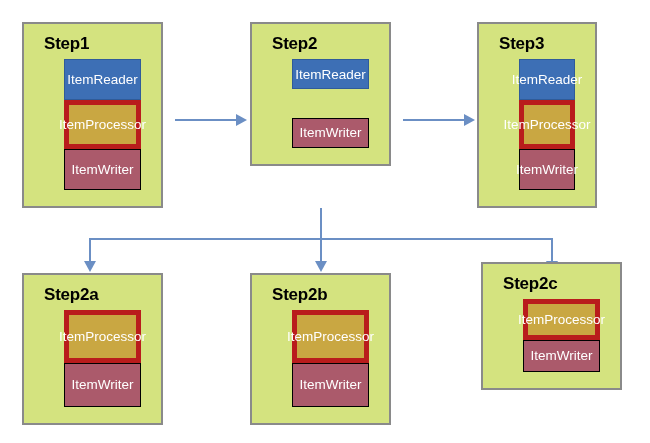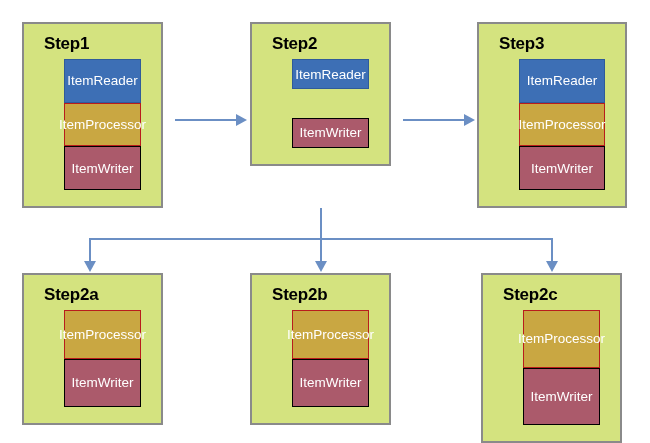--- a/index.html
+++ b/index.html
@@ -52,21 +52,21 @@
     display: flex;
     align-items: center;
     justify-content: center;
     font-size: 13.5px;
     color: #ffffff;
     box-sizing: border-box;
     white-space: nowrap;
     margin-left: 20px;
   }
   .comp.reader   { background: #3d6fb5; border: 1px solid #2f5b99; }
-  .comp.processor{ background: #c9a742; border: 1px solid #b91c1c; }
+  .comp.processor{ background: #c9a742; border: 5px solid #b91c1c; }
   .comp.writer   { background: #ab5a6b; border: 1px solid #000000; }
   .comp.spacer   { background: transparent; border: none; }
 
   
   .conn {
     position: absolute;
     background: #6b8fc4;
   }
   .conn-h { height: 2px; }
   .conn-v { width: 2px; }
@@ -102,21 +102,21 @@
 
   <div class="step-box" style="left:250px; top:22px; width:141px; height:144px;">
     <div class="step-title">Step2</div>
     <div class="comp-stack">
       <div class="comp reader">ItemReader</div>
       <div class="comp spacer"></div>
       <div class="comp writer">ItemWriter</div>
     </div>
   </div>
 
-  <div class="step-box" style="left:477px; top:22px; width:150px; height:186px;">
+  <div class="step-box" style="left:477px; top:22px; width:120px; height:186px;">
     <div class="step-title">Step3</div>
     <div class="comp-stack">
       <div class="comp reader">ItemReader</div>
       <div class="comp processor">ItemProcessor</div>
       <div class="comp writer">ItemWriter</div>
     </div>
   </div>
 
   <div class="conn conn-h" style="left:175px; top:119px; width:62px;"></div>
   <div class="arrowhead right" style="left:236px; top:114px;"></div>
@@ -145,21 +145,21 @@
   </div>
 
   <div class="step-box" style="left:250px; top:273px; width:141px; height:152px;">
     <div class="step-title">Step2b</div>
     <div class="comp-stack">
       <div class="comp processor">ItemProcessor</div>
       <div class="comp writer">ItemWriter</div>
     </div>
   </div>
 
-  <div class="step-box" style="left:481px; top:273px; width:141px; height:170px;">
+  <div class="step-box" style="left:481px; top:262px; width:141px; height:128px;">
     <div class="step-title">Step2c</div>
     <div class="comp-stack">
       <div class="comp processor">ItemProcessor</div>
       <div class="comp writer">ItemWriter</div>
     </div>
   </div>
 
 </div>
 
 </body></html>

